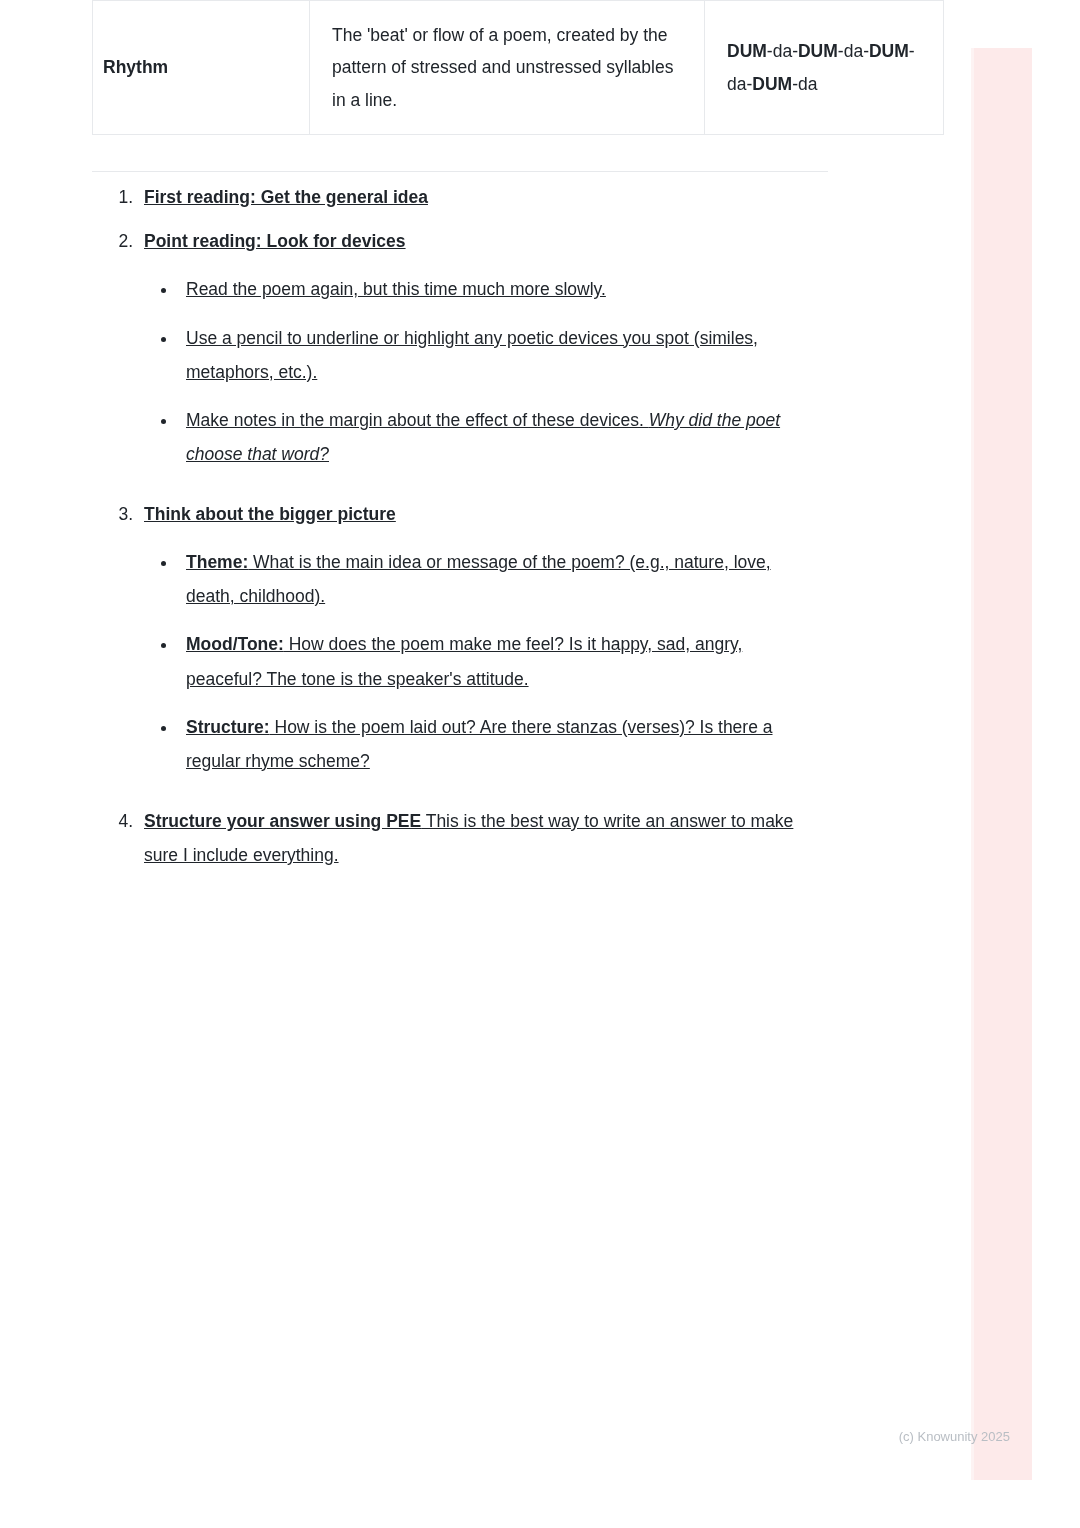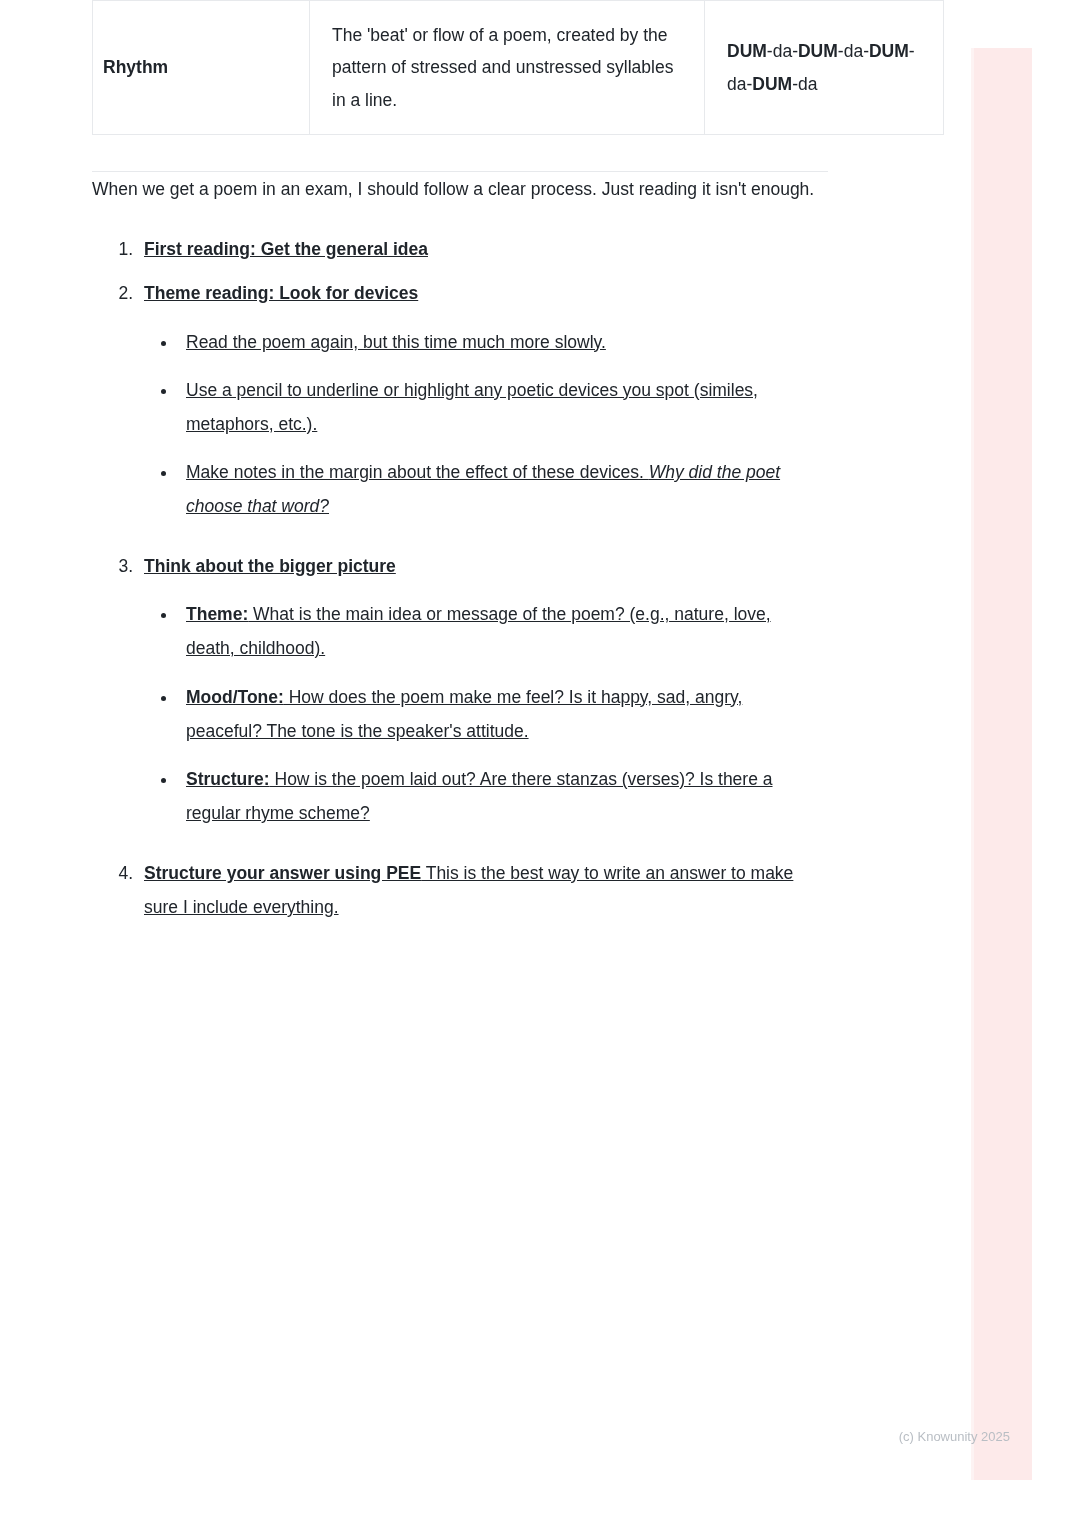--- a/index.html
+++ b/index.html
@@ -161,30 +161,29 @@
       <td class="col-term">Rhythm</td>
       <td class="col-def">The 'beat' or flow of a poem, created by the pattern of stressed and unstressed syllables in a line.</td>
       <td class="col-ex"><span id="rhythm-example"><span class="bold">DUM</span><span>-da-</span><span class="bold">DUM</span><span>-da-</span><span class="bold">DUM</span><span>-da-</span><span class="bold">DUM</span><span>-da</span></span></td>
     </tr>
   </tbody>
     </table>
 
   <hr class="rule">
 
 
-  <p class="intro">When we get a poem in an exam, I should follow a clear process. Just reading it isn't enough.</p>
 
   <ol class="steps">
 
     <li>
       <span class="step-head">First reading: Get the general idea</span><span class="step-tail"></span>
     </li>
 
     <li>
-      <span class="step-head">Theme reading: Look for devices</span><span class="step-tail"></span>
+      <span class="step-head">Point reading: Look for devices</span><span class="step-tail"></span>
       <ul class="subs">
         <li>Read the poem again, but this time much more slowly.</li>
         <li>Use a pencil to underline or highlight any poetic devices you spot (similes, metaphors, etc.).</li>
         <li><span>Make notes in the margin about the effect of these devices. </span><span class="ital">Why did the poet choose that word?</span></li>
       </ul>
     </li>
 
     <li>
       <span class="step-head">Think about the bigger picture</span><span class="step-tail"></span>
       <ul class="subs">

